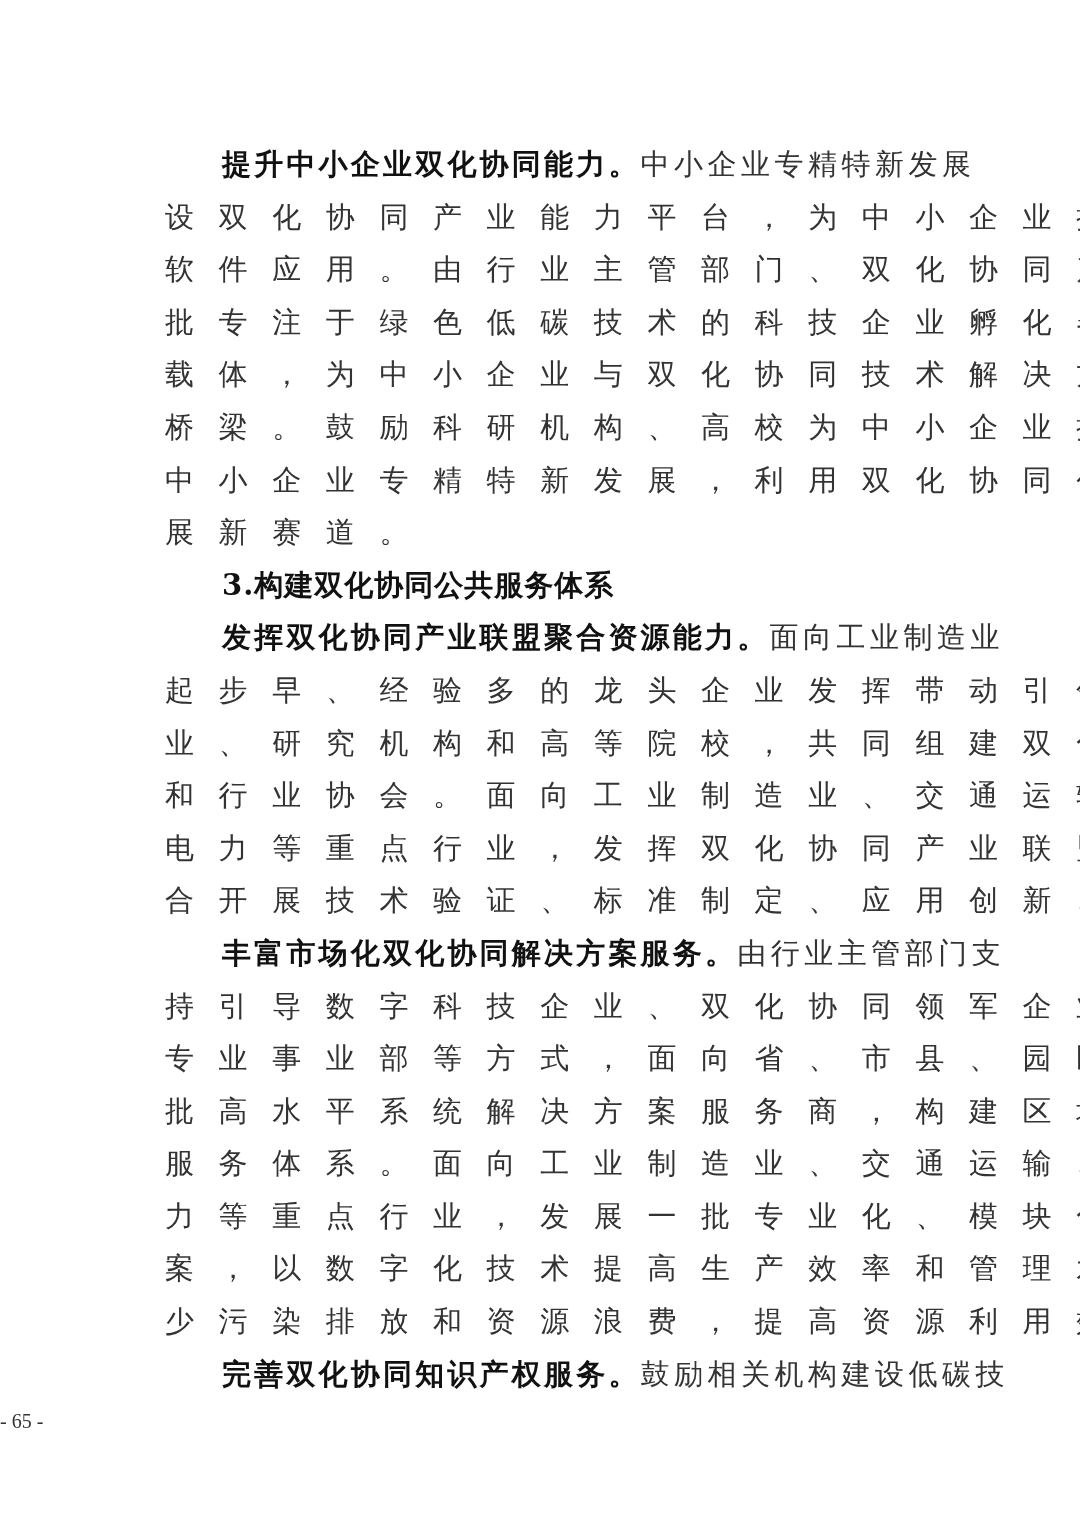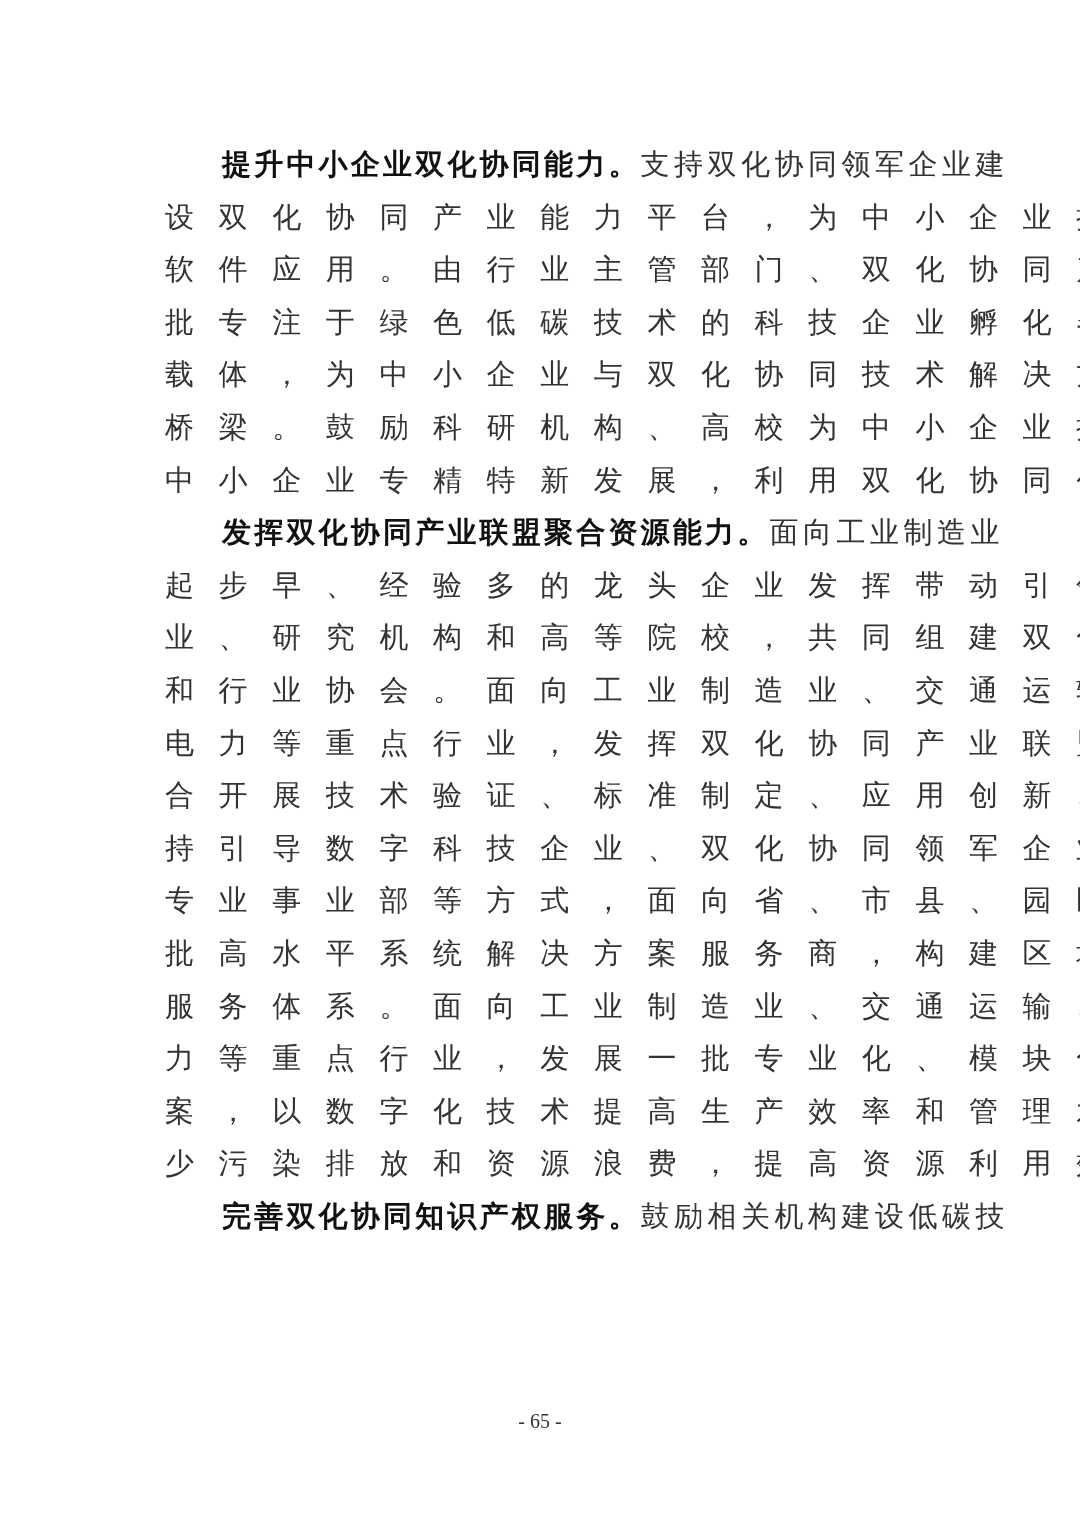--- a/index.html
+++ b/index.html
@@ -54,52 +54,58 @@
     }
     .normal-after-bold {
       letter-spacing: 4.5px;
       color: #333333;
     }
     .page-number {
       position: absolute;
       top: 1410px;
       left: 0;
       width: 1080px;
-      text-align: center;
       font-family: "Liberation Serif", serif;
       font-size: 20px;
       color: #333333;
     }
   </style>
 </head>
 <body>
 
 <div class="page">
   <div class="text-body">
 
     <div class="line indent">
-      <span class="bold">提升中小企业双化协同能力。</span><span class="normal-after-bold">支持双化协同领军企业建</span>
+      <span class="bold">提升中小企业双化协同能力。</span><span class="normal-after-bold">中小企业专精特新发展</span>
     </div>
     <div class="line">设双化协同产业能力平台，为中小企业提供低成本双化协同</div>
     <div class="line">软件应用。由行业主管部门、双化协同产业园区推动建立一</div>
     <div class="line">批专注于绿色低碳技术的科技企业孵化器、众创空间等创新</div>
     <div class="line">载体，为中小企业与双化协同技术解决方案供应商提供合作</div>
     <div class="line">桥梁。鼓励科研机构、高校为中小企业提供技术支持，鼓励</div>
     <div class="line">中小企业专精特新发展，利用双化协同创新理念开辟业务发</div>
+    <div class="line">展新赛道。</div>
 
+    <div class="line indent">
+      <span class="heading">3.构建双化协同公共服务体系</span>
+    </div>
 
     <div class="line indent">
       <span class="bold">发挥双化协同产业联盟聚合资源能力。</span><span class="normal-after-bold">面向工业制造业</span>
     </div>
     <div class="line">起步早、经验多的龙头企业发挥带动引领作用，联合中小企</div>
     <div class="line">业、研究机构和高等院校，共同组建双化协同领域产业联盟</div>
     <div class="line">和行业协会。面向工业制造业、交通运输、建筑行业、能源</div>
     <div class="line">电力等重点行业，发挥双化协同产业联盟聚合资源能力，联</div>
     <div class="line">合开展技术验证、标准制定、应用创新、国际交流等活动。</div>
 
+    <div class="line indent">
+      <span class="bold">丰富市场化双化协同解决方案服务。</span><span class="normal-after-bold">由行业主管部门支</span>
+    </div>
     <div class="line">持引导数字科技企业、双化协同领军企业通过成立子公司、</div>
     <div class="line">专业事业部等方式，面向省、市县、园区不同层级，发展一</div>
     <div class="line">批高水平系统解决方案服务商，构建区域双化协同解决方案</div>
     <div class="line">服务体系。面向工业制造业、交通运输、建筑行业、能源电</div>
     <div class="line">力等重点行业，发展一批专业化、模块化的双化协同解决方</div>
     <div class="line">案，以数字化技术提高生产效率和管理水平，以绿色技术减</div>
     <div class="line">少污染排放和资源浪费，提高资源利用效率。</div>
 
     <div class="line indent">
       <span class="bold">完善双化协同知识产权服务。</span><span class="normal-after-bold">鼓励相关机构建设低碳技</span>

